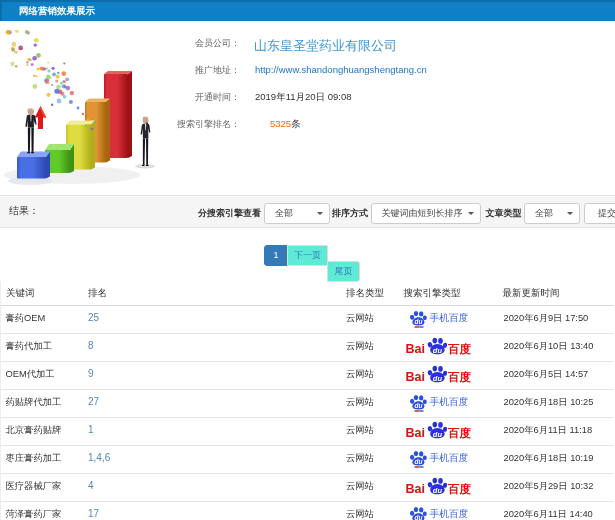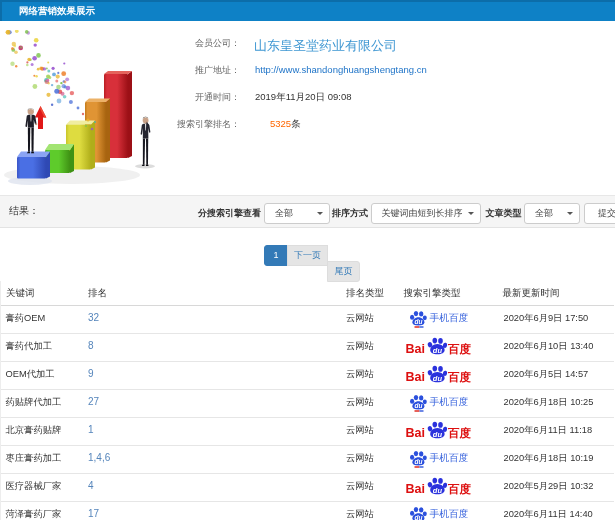--- a/index.html
+++ b/index.html
@@ -5,21 +5,21 @@
 body{width:615px;height:520px;font-family:"Liberation Sans",sans-serif;font-size:9px;color:#333;position:relative;overflow:hidden}
 .abs{position:absolute}
 #topbar{left:0;top:0;width:615px;height:21px;background:#0e81c6;border-top:2px solid #0c6da9;border-left:2px solid #0c6da9;box-sizing:border-box}
 #topbar span{position:absolute;left:17px;top:3px;color:#fff;font-size:9.5px;font-weight:bold}
 .ilabel{color:#666;font-size:9px;text-align:right;width:85px}
 .ival{font-size:13px}
 #graybar{left:0;top:195px;width:615px;height:33px;background:#f5f5f5;border-top:1px solid #e7e7e7;border-bottom:1px solid #e3e3e3;box-sizing:border-box}
 .sel{position:absolute;box-sizing:border-box;height:21px;background:#fff;border:1px solid #ccc;border-radius:3px;color:#444;font-size:9px;line-height:19px;padding-left:10px}
 .sel .arr{position:absolute;right:6px;top:8px;width:0;height:0;border-left:3px solid transparent;border-right:3px solid transparent;border-top:3.8px solid #555}
 .blab{position:absolute;font-weight:bold;color:#333;font-size:9px;line-height:21px}
-.pgbtn{position:absolute;box-sizing:border-box;height:21px;background:#e5e5e5;border:1px solid #ddd;color:#337ab7;font-size:9px;text-align:center;line-height:18px}
+.pgbtn{position:absolute;box-sizing:border-box;height:21px;background:#5eead4;border:1px solid #ddd;color:#337ab7;font-size:9px;text-align:center;line-height:18px}
 .th{position:absolute;font-weight:normal;color:#333;font-size:9.5px}
 .td{position:absolute;color:#333;font-size:9.3px}
 .rank{color:#5585bb;font-size:10px}
 .rline{position:absolute;left:1px;width:613px;height:0;border-top:1px solid #e6e6e6}
 .mtxt{color:#3561dc;font-size:9.7px}
 </style></head>
 <body>
 <div class="abs" id="topbar">
     <span>网络营销效果展示</span>
   </div>
@@ -198,21 +198,21 @@
 <div class="th" style="left:6px;top:287px">关键词</div>
 <div class="th" style="left:88px;top:287px">排名</div>
 <div class="th" style="left:346px;top:287px">排名类型</div>
 <div class="th" style="left:403.5px;top:287px">搜索引擎类型</div>
 <div class="th" style="left:502.5px;top:287px">最新更新时间</div>
 <div class="rline" style="top:305px;border-top-color:#d8d8d8"></div>
 
 <div class="abs" style="left:0;top:281px;width:1px;height:239px;background:#ededed"></div>
 <div id="rows">
 <div class="td" style="left:5.5px;top:312px">膏药OEM</div>
-<div class="td rank" style="left:88px;top:312px">32</div>
+<div class="td rank" style="left:88px;top:312px">25</div>
 <div class="td" style="left:346px;top:312px">云网站</div>
 <svg class="abs" style="left:409px;top:310px" width="18" height="18" viewBox="0 0 18 18">
 <ellipse cx="3.1" cy="7.2" rx="2.1" ry="2.5" fill="#2b50dd"></ellipse>
 <ellipse cx="7.0" cy="3.6" rx="2.2" ry="2.6" fill="#2b50dd"></ellipse>
 <ellipse cx="12.2" cy="3.9" rx="2.2" ry="2.6" fill="#2b50dd"></ellipse>
 <ellipse cx="15.8" cy="7.8" rx="2.0" ry="2.4" fill="#2b50dd"></ellipse>
 <path d="M9.4 7.2 C12.6 7.2 15.4 9.6 15.4 12.2 C15.4 14.4 13.4 15.4 9.4 15.4 C5.4 15.4 3.4 14.4 3.4 12.2 C3.4 9.6 6.2 7.2 9.4 7.2 Z" fill="#2b50dd"></path>
 <text x="9.4" y="14" font-size="6.5" font-weight="bold" font-style="italic" fill="#fff" text-anchor="middle">du</text>
 <rect x="5.5" y="16.2" width="5" height="1.6" fill="#e23a30"></rect>
 <rect x="10.5" y="16.2" width="4" height="1.6" fill="#4a6ae0"></rect>

